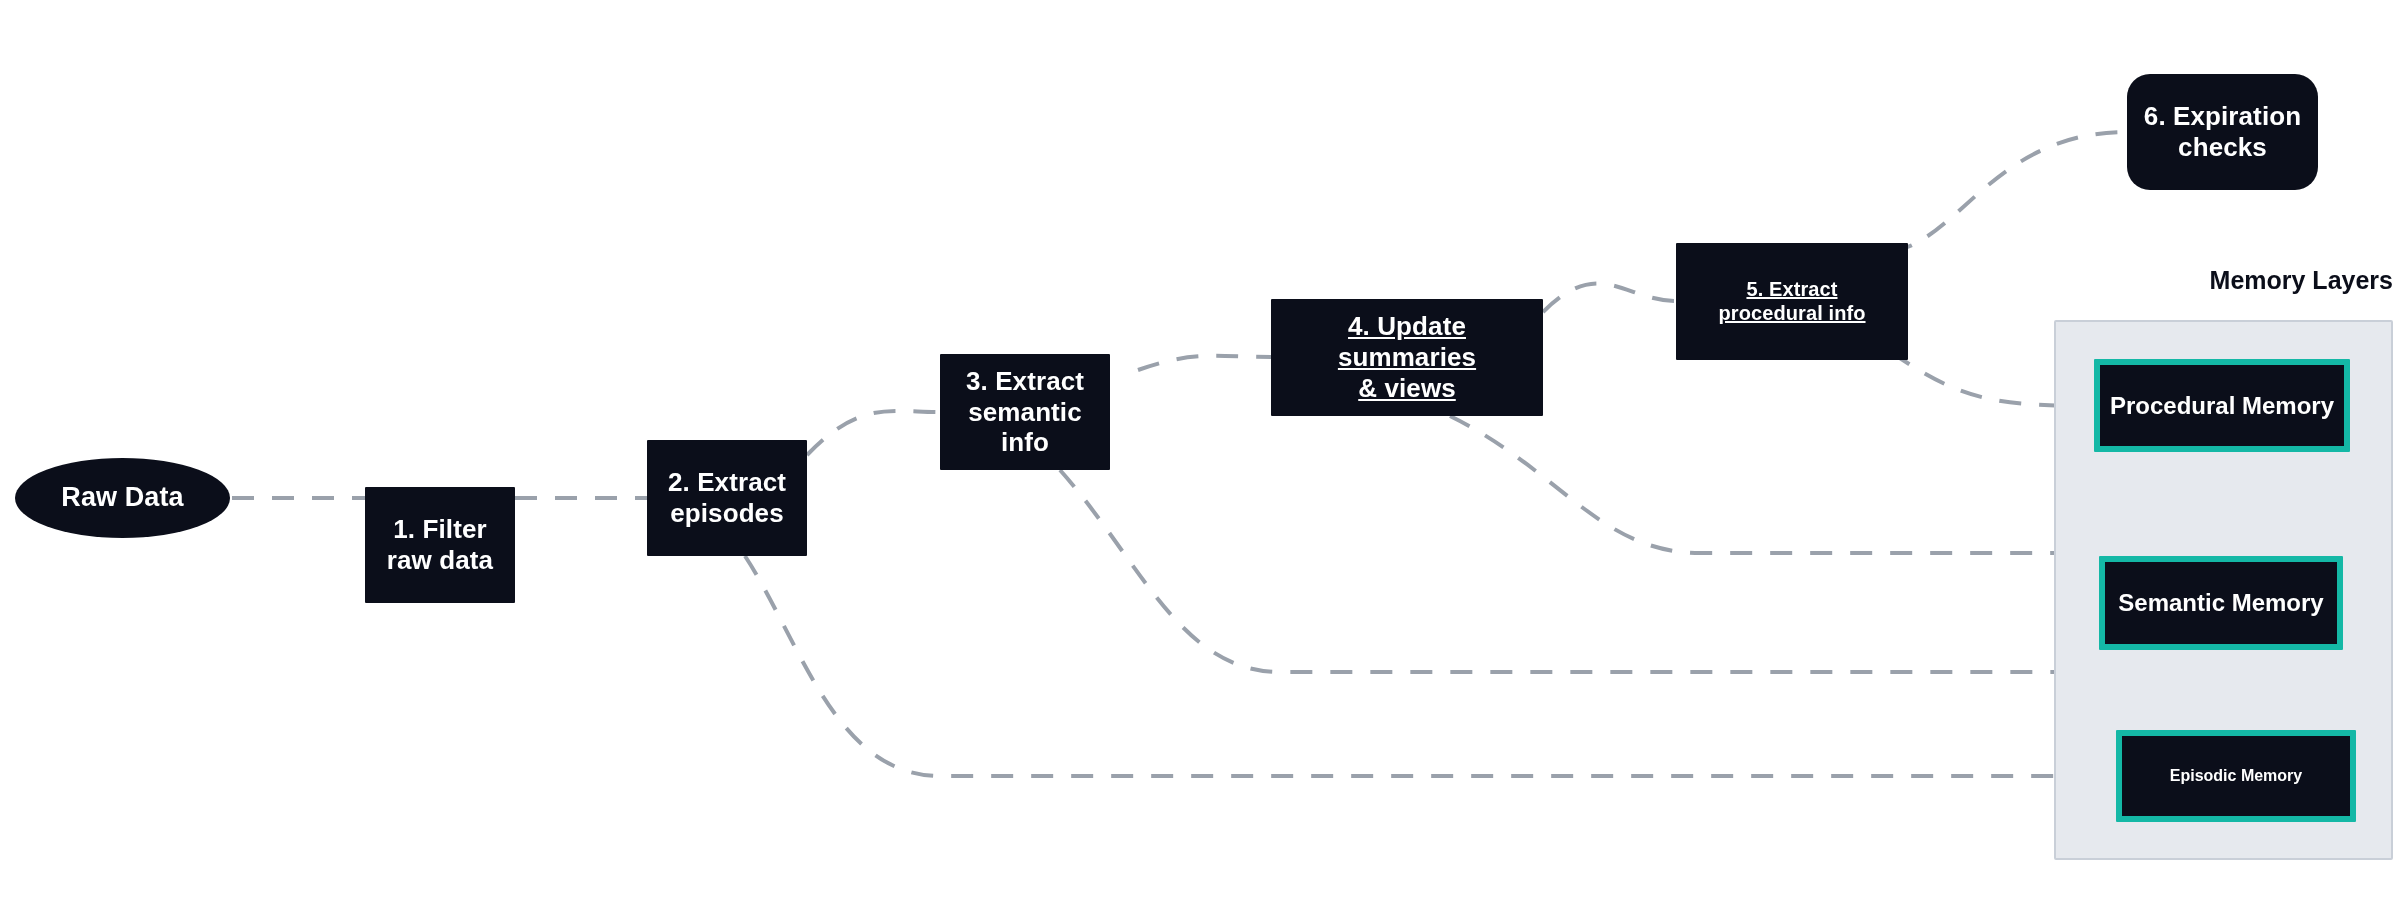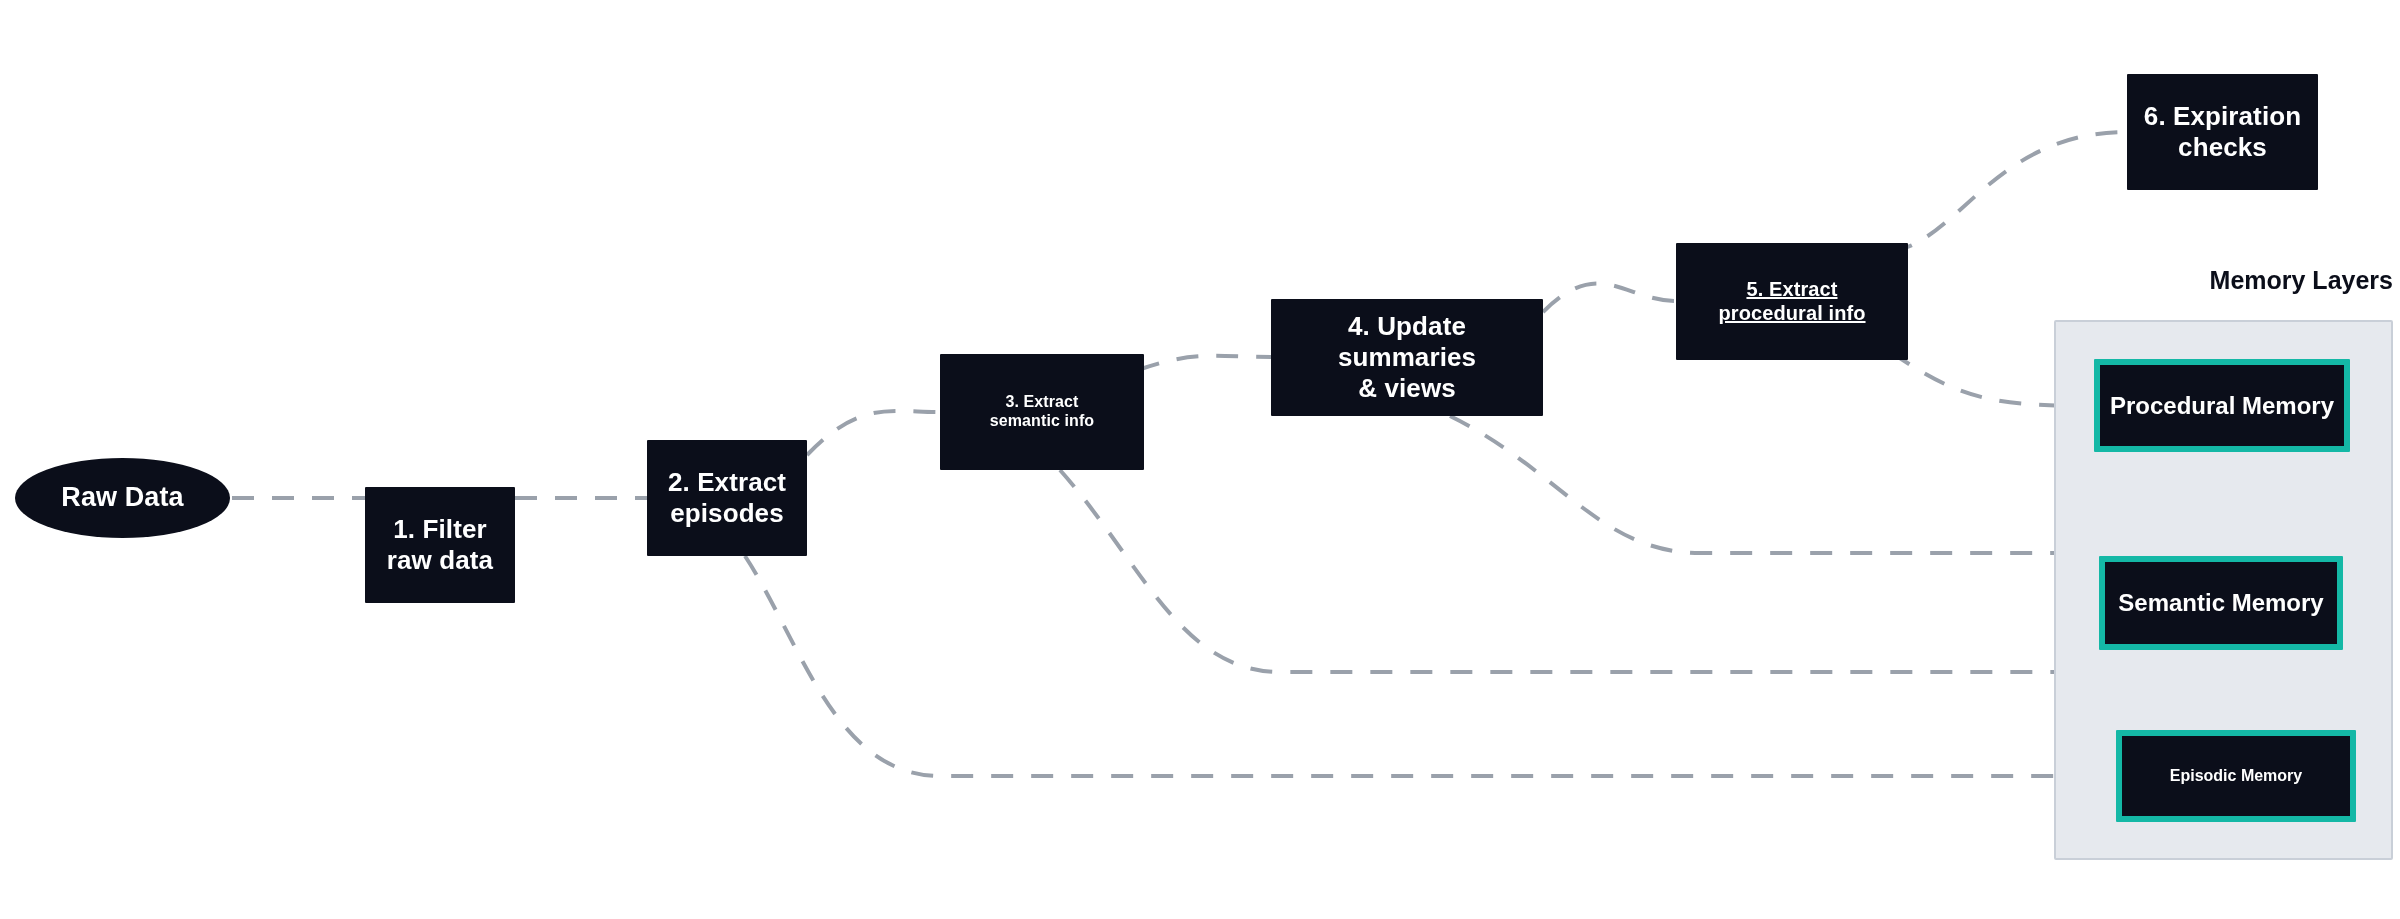--- a/index.html
+++ b/index.html
@@ -125,42 +125,42 @@
     </span>
   </div>
 
   <div class="node node-rect" style="left: 647px; top: 440px; width: 160px; height: 116px; font-size: 26px;">
     <span>
       <span>2. Extract</span><br>
       <span>episodes</span>
     </span>
   </div>
 
-  <div class="node node-rect" style="left: 940px; top: 354px; width: 204px; height: 116px; font-size: 16px;">
+  <div class="node node-rect" style="left: 940px; top: 354px; width: 170px; height: 116px; font-size: 26px;">
     <span>
       <span>3. Extract</span><br>
       <span>semantic info</span>
     </span>
   </div>
 
-  <div class="node node-rect" style="left: 1271px; top: 299px; width: 272px; height: 117px; font-size: 26px;">
+  <div class="node node-rect" style="left: 1271px; top: 299px; width: 272px; height: 117px; font-size: 26px; text-decoration: underline;">
     <span>
       <span>4. Update summaries</span><br>
       <span>&amp; views</span>
     </span>
   </div>
 
   <div class="node node-rect" style="left: 1676px; top: 243px; width: 232px; height: 117px; font-size: 20px; text-decoration: underline;">
     <span>
       <span>5. Extract</span><br>
       <span>procedural info</span>
     </span>
   </div>
 
-  <div class="node node-rect" style="left: 2127px; top: 74px; width: 191px; height: 116px; font-size: 26px;">
+  <div class="node node-rect" style="left: 2127px; top: 74px; width: 191px; height: 116px; font-size: 26px; border-radius: 23px;">
     <span>
       <span>6. Expiration</span><br>
       <span>checks</span>
     </span>
   </div>
 
   <div class="layer-node" style="left: 2094px; top: 359px; width: 256px; height: 93px; font-size: 24px;">
     <span>Procedural Memory</span>
   </div>
 

